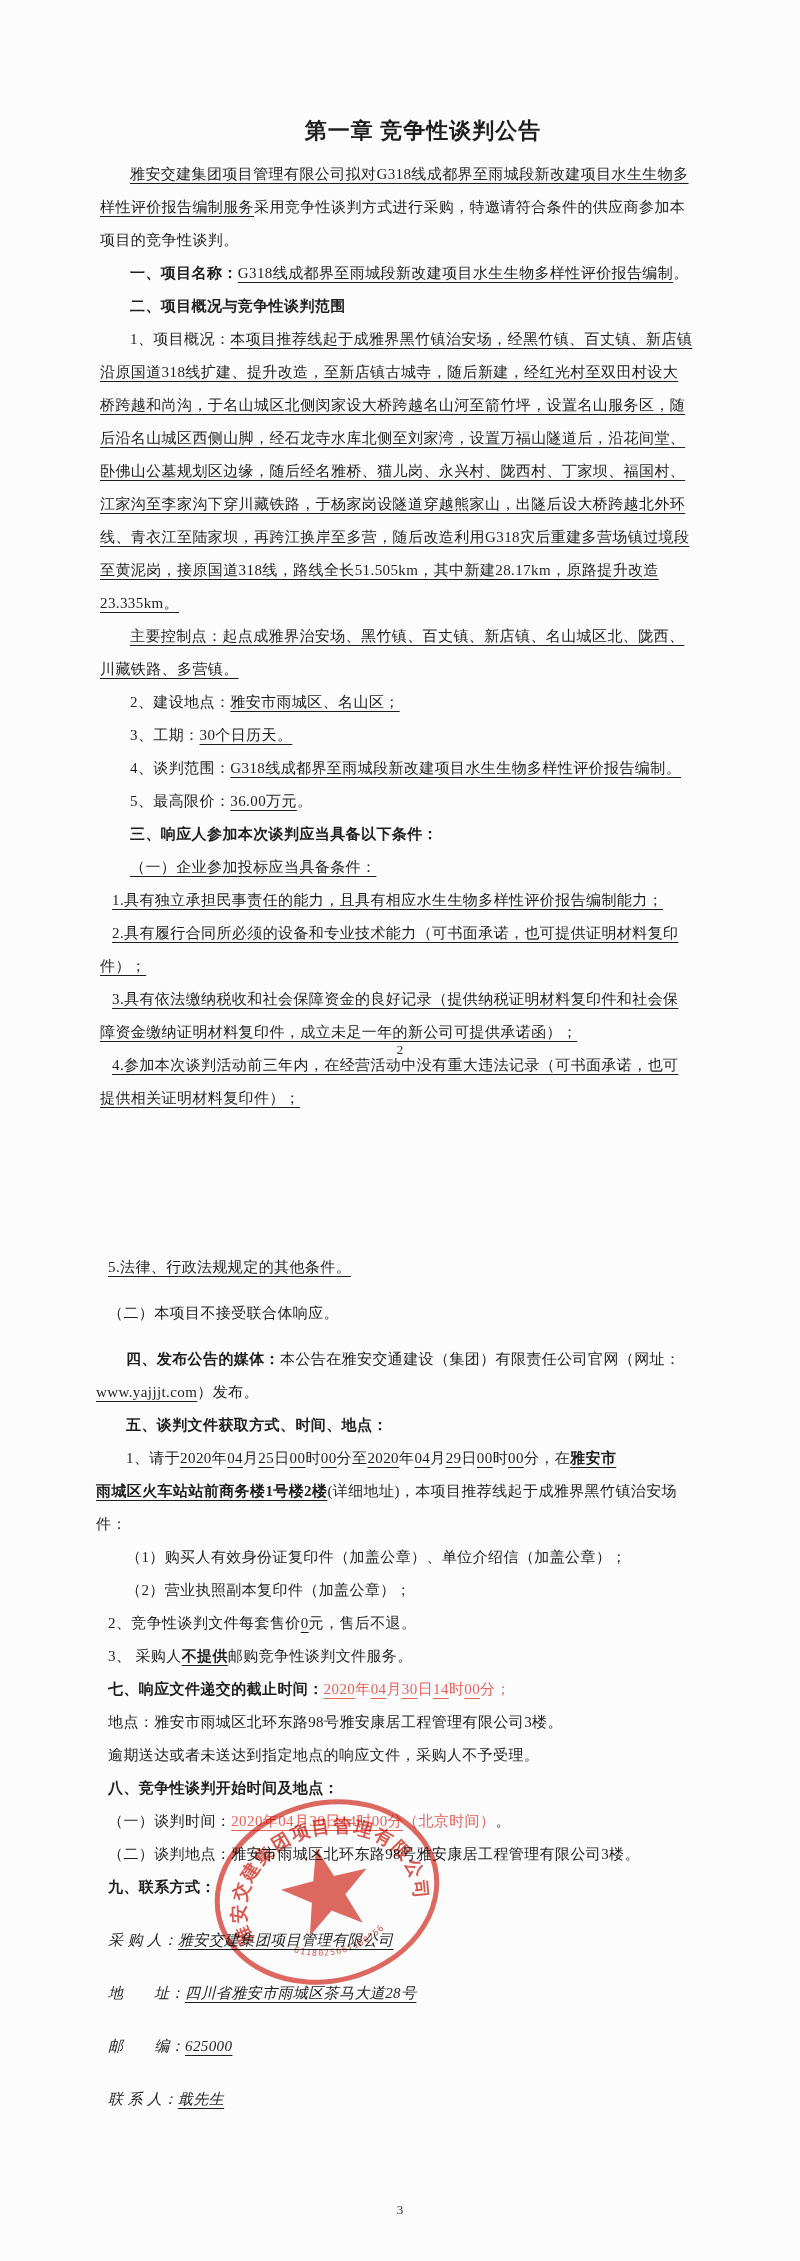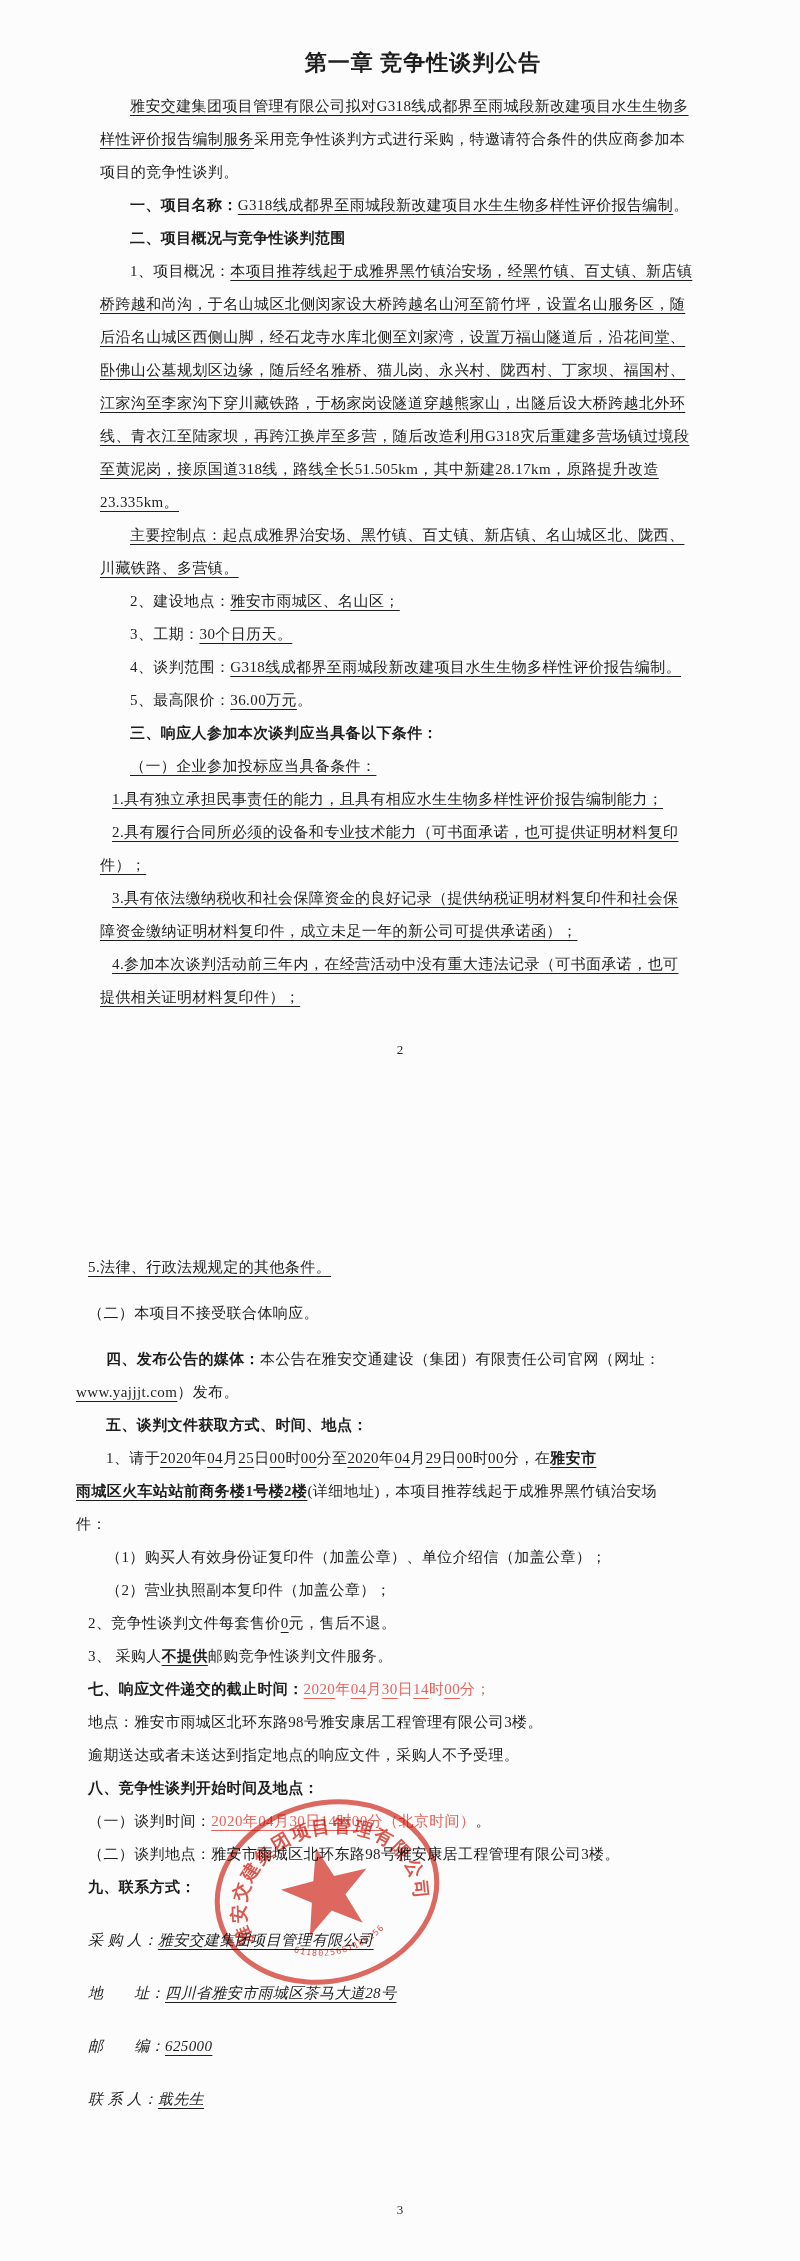--- a/index.html
+++ b/index.html
@@ -5,22 +5,22 @@
   html,body{margin:0;padding:0;}
   body{
     width:800px;height:2261px;
     background:#fcfcfc;
     font-family:"Liberation Serif","DejaVu Serif",serif;
     color:#1e1e1e;
     overflow:hidden;
   }
   .doc{position:relative;width:800px;height:2261px;}
   .page{position:relative;width:800px;box-sizing:border-box;}
-  .page1{height:1160px;padding:42px 54px 0 100px;}
-  .page2{height:1101px;padding:78px 52px 0 76px;}
+  .page1{height:1160px;padding:110px 54px 0 100px;}
+  .page2{height:1101px;padding:78px 52px 0 96px;}
   .ln{margin:0;padding:0;font-size:15px;line-height:33px;letter-spacing:.4px;}
   .title{
     text-align:center;font-size:22px;font-weight:bold;
     line-height:42px;margin-bottom:6px;letter-spacing:1px;text-indent:0;
   }
   .i1{text-indent:.8em;}
   .i2{text-indent:2em;}
   .gap{margin-top:13px;}
   .contact{margin-top:20px;font-style:italic;}
   .contact2{margin-top:15px;}
@@ -44,20 +44,21 @@
 
   <div class="page page1">
     <div>
         <p class="ln title"><span class="fb">第一章  竞争性谈判公告</span></p>
         <p class="ln i2"><span class="fu">雅安交建集团项目管理有限公司拟对G318线成都界至雨城段新改建项目水生生物多</span></p>
         <p class="ln"><span class="fu">样性评价报告编制服务</span><span>采用竞争性谈判方式进行采购，特邀请符合条件的供应商参加本</span></p>
         <p class="ln"><span>项目的竞争性谈判。</span></p>
         <p class="ln i2"><span class="fb">一、项目名称：</span><span class="fu">G318线成都界至雨城段新改建项目水生生物多样性评价报告编制</span><span>。</span></p>
         <p class="ln i2"><span class="fb">二、项目概况与竞争性谈判范围</span></p>
         <p class="ln i2"><span>1、项目概况：</span><span class="fu">本项目推荐线起于成雅界黑竹镇治安场，经黑竹镇、百丈镇、新店镇</span></p>
+        <p class="ln"><span class="fu">沿原国道318线扩建、提升改造，至新店镇古城寺，随后新建，经红光村至双田村设大</span></p>
         <p class="ln"><span class="fu">桥跨越和尚沟，于名山城区北侧闵家设大桥跨越名山河至箭竹坪，设置名山服务区，随</span></p>
         <p class="ln"><span class="fu">后沿名山城区西侧山脚，经石龙寺水库北侧至刘家湾，设置万福山隧道后，沿花间堂、</span></p>
         <p class="ln"><span class="fu">卧佛山公墓规划区边缘，随后经名雅桥、猫儿岗、永兴村、陇西村、丁家坝、福国村、</span></p>
         <p class="ln"><span class="fu">江家沟至李家沟下穿川藏铁路，于杨家岗设隧道穿越熊家山，出隧后设大桥跨越北外环</span></p>
         <p class="ln"><span class="fu">线、青衣江至陆家坝，再跨江换岸至多营，随后改造利用G318灾后重建多营场镇过境段</span></p>
         <p class="ln"><span class="fu">至黄泥岗，接原国道318线，路线全长51.505km，其中新建28.17km，原路提升改造</span></p>
         <p class="ln"><span class="fu">23.335km。</span></p>
         <p class="ln i2"><span class="fu">主要控制点：起点成雅界治安场、黑竹镇、百丈镇、新店镇、名山城区北、陇西、</span></p>
         <p class="ln"><span class="fu">川藏铁路、多营镇。</span></p>
         <p class="ln i2"><span>2、建设地点：</span><span class="fu">雅安市雨城区、名山区；</span></p>

